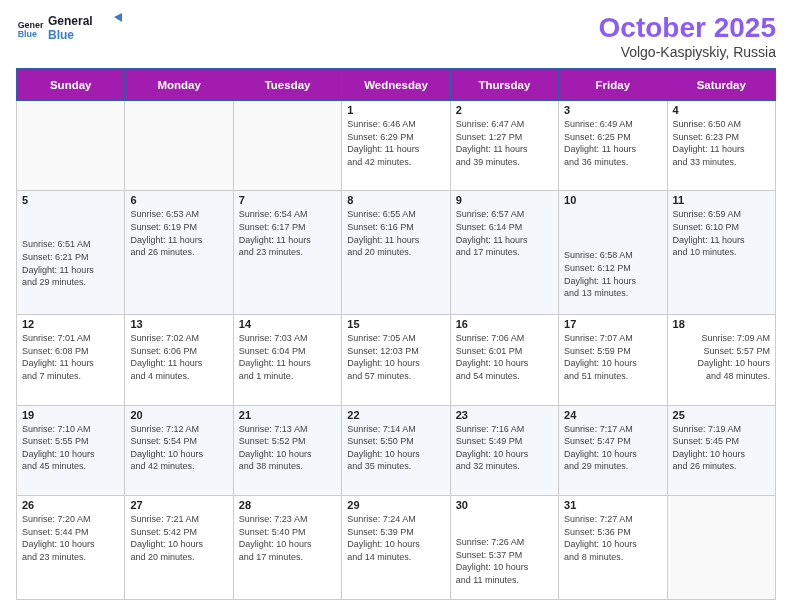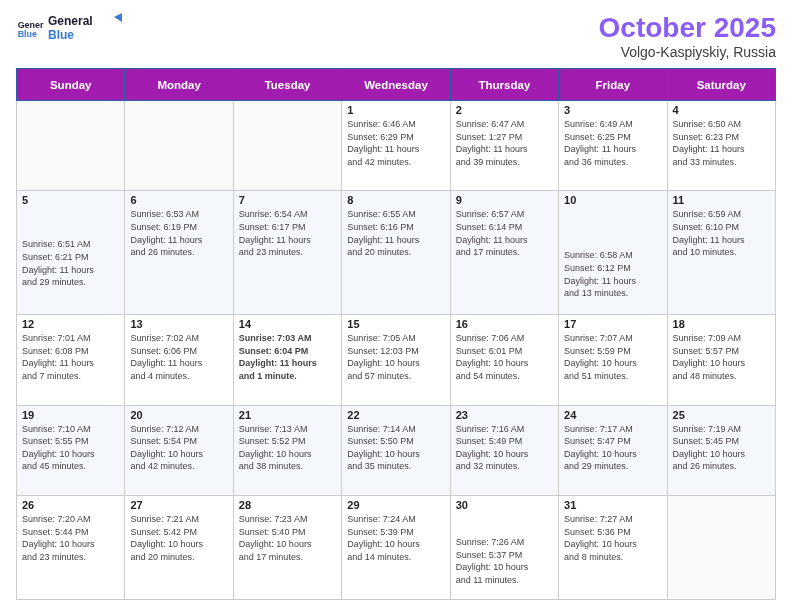--- a/index.html
+++ b/index.html
@@ -220,21 +220,21 @@
           </td>
           <td>
             <div class="day-number">13</div>
             <div class="cell-text" style="white-space: pre-line;">Sunrise: 7:02 AM
 Sunset: 6:06 PM
 Daylight: 11 hours
 and 4 minutes.</div>
           </td>
           <td>
             <div class="day-number">14</div>
-            <div class="cell-text" style="white-space: pre-line; font-weight: bold;">Sunrise: 7:03 AM
+            <div class="cell-text" style="white-space: pre-line;">Sunrise: 7:03 AM
 Sunset: 6:04 PM
 Daylight: 11 hours
 and 1 minute.</div>
           </td>
           <td>
             <div class="day-number">15</div>
             <div class="cell-text" style="white-space: pre-line;">Sunrise: 7:05 AM
 Sunset: 12:03 PM
 Daylight: 10 hours
 and 57 minutes.</div>
@@ -248,21 +248,21 @@
           </td>
           <td>
             <div class="day-number">17</div>
             <div class="cell-text" style="white-space: pre-line;">Sunrise: 7:07 AM
 Sunset: 5:59 PM
 Daylight: 10 hours
 and 51 minutes.</div>
           </td>
           <td>
             <div class="day-number">18</div>
-            <div class="cell-text" style="white-space: pre-line;">Sunrise: 7:09 AM
+            <div class="cell-text" style="white-space: pre-line; text-align: right;">Sunrise: 7:09 AM
 Sunset: 5:57 PM
 Daylight: 10 hours
 and 48 minutes.</div>
           </td>
         </tr>
         <tr class="row-alt">
           <td>
             <div class="day-number">19</div>
             <div class="cell-text" style="white-space: pre-line;">Sunrise: 7:10 AM
 Sunset: 5:55 PM

